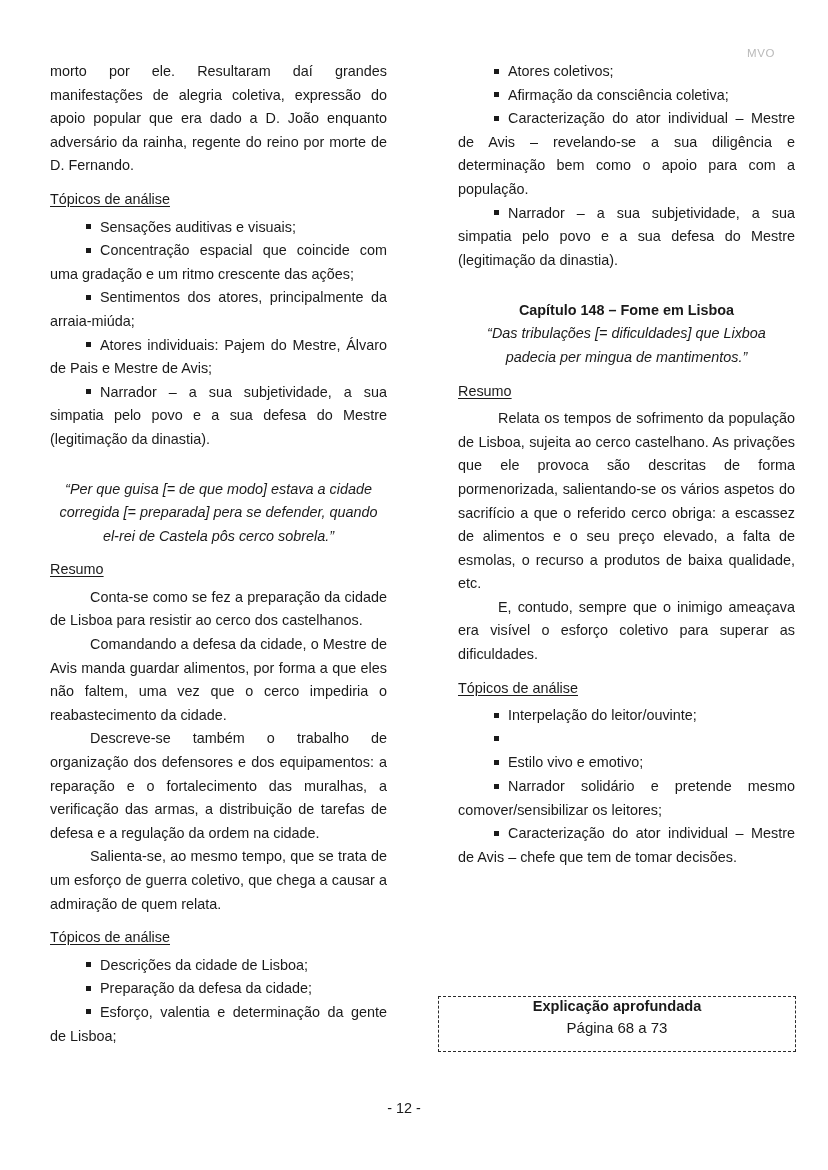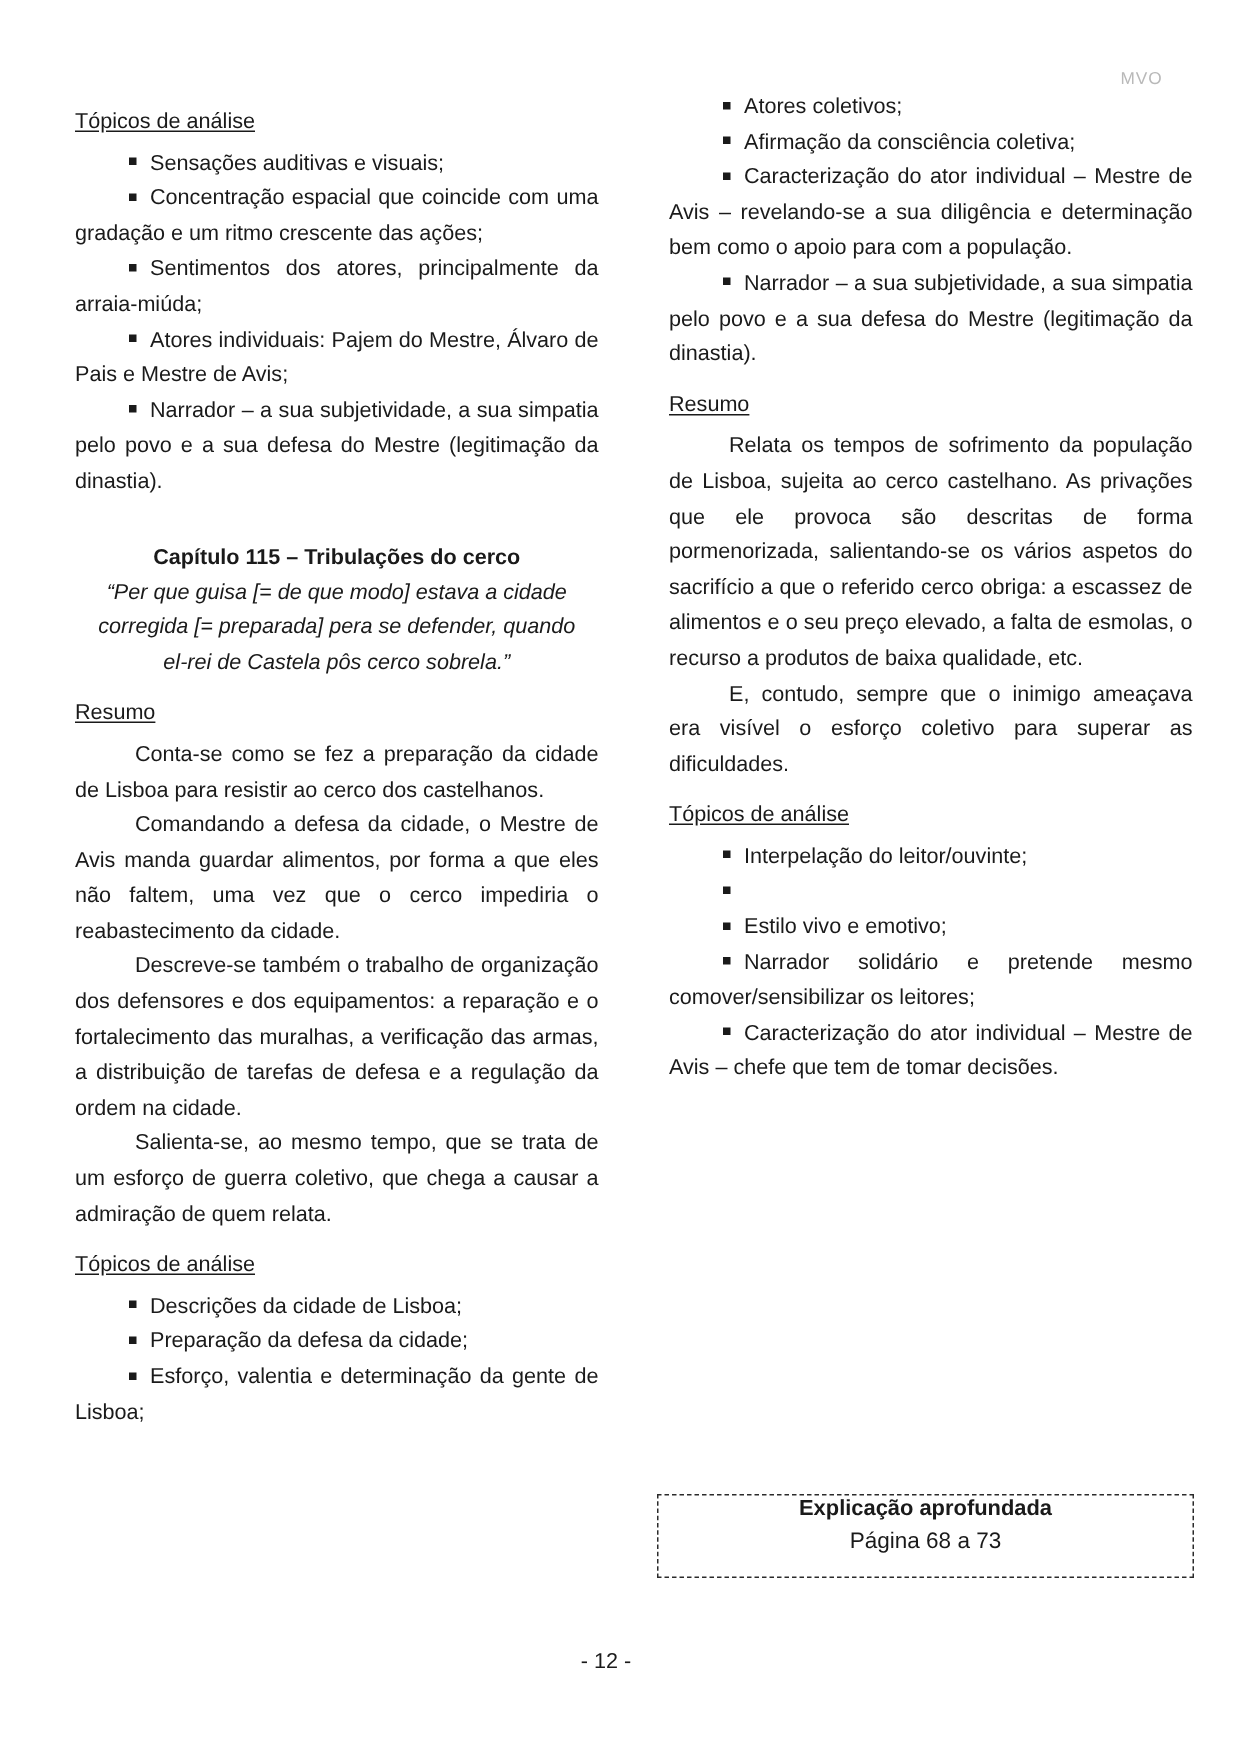--- a/index.html
+++ b/index.html
@@ -37,21 +37,21 @@
     left: 50px;
     width: 745px;
     display: flex;
     gap: 47px;
     align-items: flex-start;
   }
   .col {
     width: 349px;
     box-sizing: border-box;
   }
-  .col-right { width: 349px; }
+  .col-right { width: 349px; margin-left: 24px; }
 
   
   p, .para, .bullet, .heading, .quote, .sublabel {
     margin: 0;
     font-size: 14.4px;
     line-height: 23.6px;
   }
   .para {
     text-align: justify;
     text-justify: inter-word;
@@ -146,20 +146,21 @@
 <body>
 
 <div class="page">
 
   <div class="running-header">MVO</div>
 
   <div class="columns">
 
     <div class="col col-left">
 
+      <p class="para cont">morto por ele. Resultaram daí grandes manifestações de alegria coletiva, expressão do apoio popular que era dado a D. João enquanto adversário da rainha, regente do reino por morte de D. Fernando.</p>
 
       <div class="sublabel-wrap">
         <span class="sublabel">Tópicos de análise</span>
       </div>
 
       <ul class="bullet-list">
         <li class="bullet">
             <span class="b-inner"><span class="sq"></span><span>Sensações auditivas e visuais;</span></span>
           </li>
         <li class="bullet">
@@ -170,21 +171,20 @@
           </li>
         <li class="bullet">
             <span class="b-inner"><span class="sq"></span><span>Atores individuais: Pajem do Mestre, Álvaro de Pais e Mestre de Avis;</span></span>
           </li>
         <li class="bullet">
             <span class="b-inner"><span class="sq"></span><span>Narrador – a sua subjetividade, a sua simpatia pelo povo e a sua defesa do Mestre (legitimação da dinastia).</span></span>
           </li>
       </ul>
 
       <div class="chapter">
-        <div class="heading">Capítulo 115 – Tribulações do cerco</div>
         <div class="quote">“Per que guisa [= de que modo] estava a cidade</div>
         <div class="quote">corregida [= preparada] pera se defender, quando</div>
         <div class="quote">el-rei de Castela pôs cerco sobrela.”</div>
       </div>
 
       <div class="sublabel-wrap">
         <span class="sublabel">Resumo</span>
       </div>
 
       <p class="para indent">Conta-se como se fez a preparação da cidade de Lisboa para resistir ao cerco dos castelhanos.</p>
@@ -220,20 +220,25 @@
             <span class="b-inner"><span class="sq"></span><span>Afirmação da consciência coletiva;</span></span>
           </li>
         <li class="bullet">
             <span class="b-inner"><span class="sq"></span><span>Caracterização do ator individual – Mestre de Avis – revelando-se a sua diligência e determinação bem como o apoio para com a população.</span></span>
           </li>
         <li class="bullet">
             <span class="b-inner"><span class="sq"></span><span>Narrador – a sua subjetividade, a sua simpatia pelo povo e a sua defesa do Mestre (legitimação da dinastia).</span></span>
           </li>
       </ul>
 
+      <div class="chapter">
+        <div class="heading">Capítulo 148 – Fome em Lisboa</div>
+        <div class="quote">“Das tribulações [= dificuldades] que Lixboa</div>
+        <div class="quote">padecia per mingua de mantimentos.”</div>
+      </div>
 
       <div class="sublabel-wrap">
         <span class="sublabel">Resumo</span>
       </div>
 
       <p class="para indent">Relata os tempos de sofrimento da população de Lisboa, sujeita ao cerco castelhano. As privações que ele provoca são descritas de forma pormenorizada, salientando-se os vários aspetos do sacrifício a que o referido cerco obriga: a escassez de alimentos e o seu preço elevado, a falta de esmolas, o recurso a produtos de baixa qualidade, etc.</p>
       <p class="para indent">E, contudo, sempre que o inimigo ameaçava era visível o esforço coletivo para superar as dificuldades.</p>
 
       <div class="sublabel-wrap">
         <span class="sublabel">Tópicos de análise</span>

